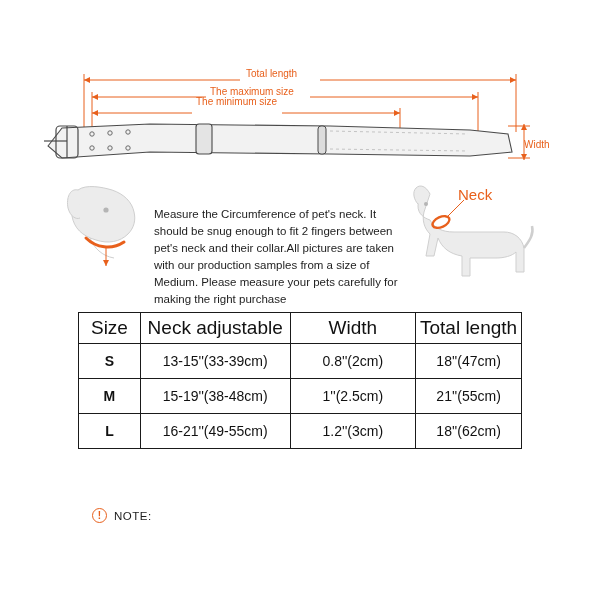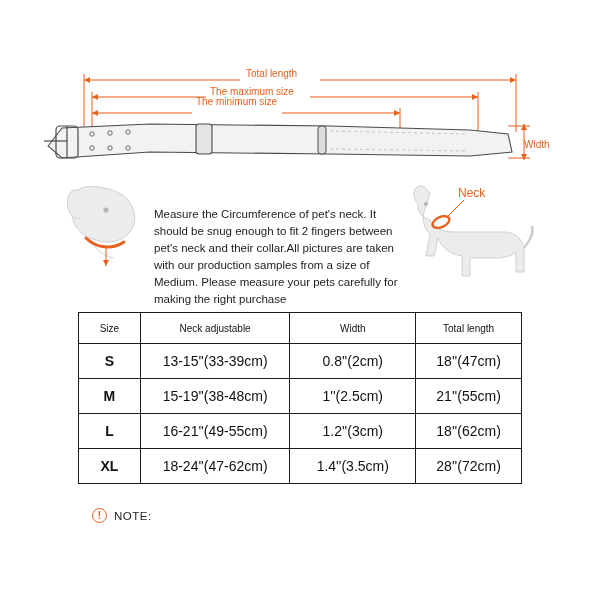--- a/index.html
+++ b/index.html
@@ -59,21 +59,21 @@
     width: 256px;
     font-size: 11.5px;
     line-height: 17px;
     color: #1d1d1d;
     margin-left: 12px;
   }
   .neck-label {
     position: absolute;
     left: 458px;
     top: 186px;
-    font-size: 12px;
+    font-size: 15px;
     color: #e8601c;
   }
 
   
   .table-wrap {
     position: absolute;
     left: 78px;
     top: 312px;
     width: 444px;
   }
@@ -86,21 +86,21 @@
   table.sizes td {
     border: 1px solid #1a1a1a;
     text-align: center;
     font-size: 14px;
     color: #111111;
     height: 34px;
     padding: 0 2px;
   }
   table.sizes th {
     font-weight: normal;
-    font-size: 10px;
+    font-size: 19px;
     height: 30px;
   }
   table.sizes td.size-col {
     font-weight: bold;
     font-size: 14px;
   }
   col.c1 { width: 62px; }
   col.c2 { width: 150px; }
   col.c3 { width: 126px; }
   col.c4 { width: 106px; }
@@ -260,26 +260,20 @@
           <td>15-19''(38-48cm)</td>
           <td>1''(2.5cm)</td>
           <td>21''(55cm)</td>
         </tr>
         <tr>
           <td class="size-col">L</td>
           <td>16-21''(49-55cm)</td>
           <td>1.2''(3cm)</td>
           <td>18''(62cm)</td>
         </tr>
-        <tr>
-          <td class="size-col">XL</td>
-          <td>18-24''(47-62cm)</td>
-          <td>1.4''(3.5cm)</td>
-          <td>28''(72cm)</td>
-        </tr>
       </tbody>
     </table>
   </div>
 
   <div class="note">
     <span class="note-bang">!</span>
     <span class="note-title">NOTE:</span>
   </div>
 
 </div>

